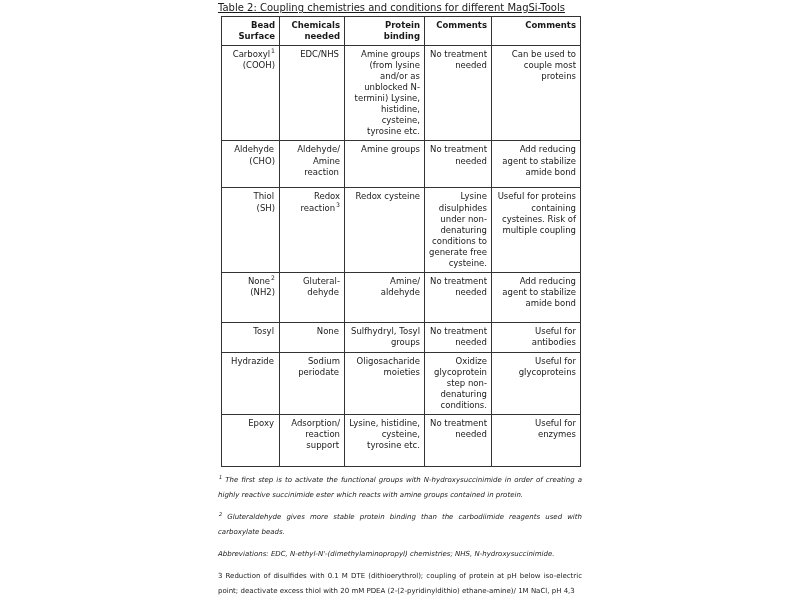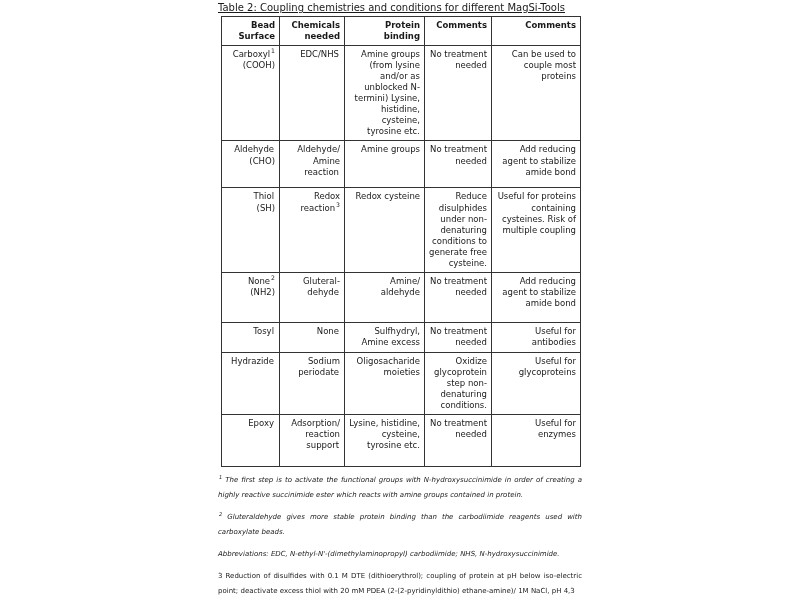--- a/index.html
+++ b/index.html
@@ -102,38 +102,38 @@
 Amine reaction</span><sup></sup></td>
           <td>Amine groups</td>
           <td>No treatment needed</td>
           <td>Add reducing agent to stabilize amide bond</td>
         </tr>
 
       <tr class="r2">
           <td><span>Thiol</span><sup></sup><span class="paren">(SH)</span></td>
           <td><span>Redox reaction</span><sup>3</sup></td>
           <td>Redox cysteine</td>
-          <td>Reduce disulphides under non-denaturing conditions to generate free cysteine.</td>
+          <td>Lysine disulphides under non-denaturing conditions to generate free cysteine.</td>
           <td>Useful for proteins containing cysteines. Risk of multiple coupling</td>
         </tr>
 
       <tr class="r3">
           <td><span>None</span><sup>2</sup><span class="paren">(NH2)</span></td>
           <td><span>Gluteral-
 dehyde</span><sup></sup></td>
           <td>Amine/
 aldehyde</td>
           <td>No treatment needed</td>
           <td>Add reducing agent to stabilize amide bond</td>
         </tr>
 
       <tr class="r4">
           <td><span>Tosyl</span><sup></sup><span class="paren"></span></td>
           <td><span>None</span><sup></sup></td>
-          <td>Sulfhydryl, Amine excess</td>
+          <td>Sulfhydryl, Tosyl groups</td>
           <td>No treatment needed</td>
           <td>Useful for antibodies</td>
         </tr>
 
       <tr class="r5">
           <td><span>Hydrazide</span><sup></sup><span class="paren"></span></td>
           <td><span>Sodium periodate</span><sup></sup></td>
           <td>Oligosacharide moieties</td>
           <td>Oxidize glycoprotein step non-denaturing conditions.</td>
           <td>Useful for glycoproteins</td>
@@ -146,17 +146,17 @@
           <td>Lysine, histidine, cysteine, tyrosine etc.</td>
           <td>No treatment needed</td>
           <td>Useful for enzymes</td>
         </tr>
     </tbody>
   </table>
 
   <div class="footnotes">
     <p class="fn italic"><sup>1</sup> <span>The first step is to activate the functional groups with N-hydroxysuccinimide in order of creating a highly reactive succinimide ester which reacts with amine groups contained in protein.</span></p>
     <p class="fn italic"><sup>2</sup> <span>Gluteraldehyde gives more stable protein binding than the carbodiimide reagents used with carboxylate beads.</span></p>
-    <p class="fn italic"><span>Abbreviations: EDC, N-ethyl-N'-(dimethylaminopropyl) carbodiimide; NHS, N-hydroxysuccinimide.</span></p>
+    <p class="fn italic"><span>Abbreviations: EDC, N-ethyl-N'-(dimethylaminopropyl) chemistries; NHS, N-hydroxysuccinimide.</span></p>
     <p class="fn"><span>3 Reduction of disulfides with 0.1 M DTE (dithioerythrol); coupling of protein at pH below iso-electric point; deactivate excess thiol with 20 mM PDEA (2-(2-pyridinyldithio) ethane-amine)/ 1M NaCl, pH 4,3</span></p>
   </div>
 
 </div>
 
 </body></html>

